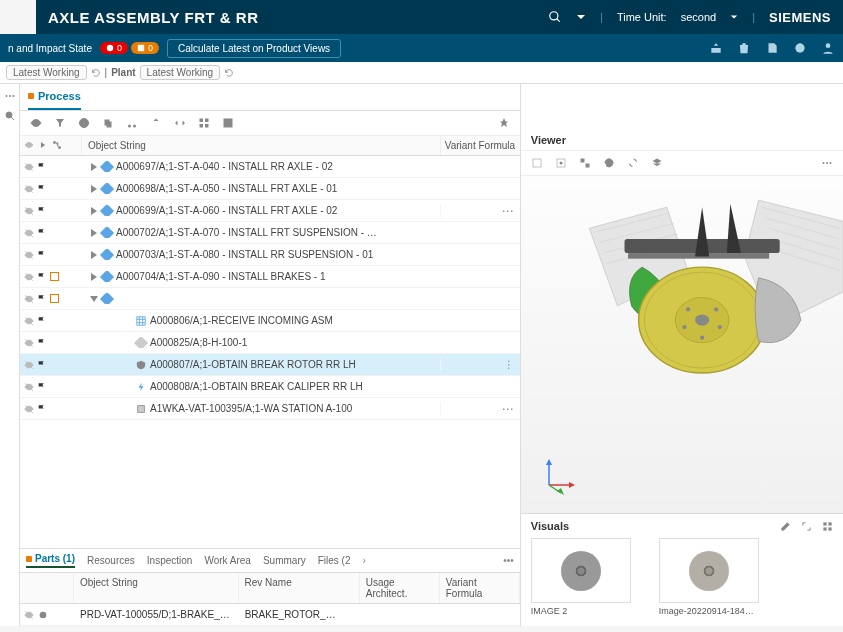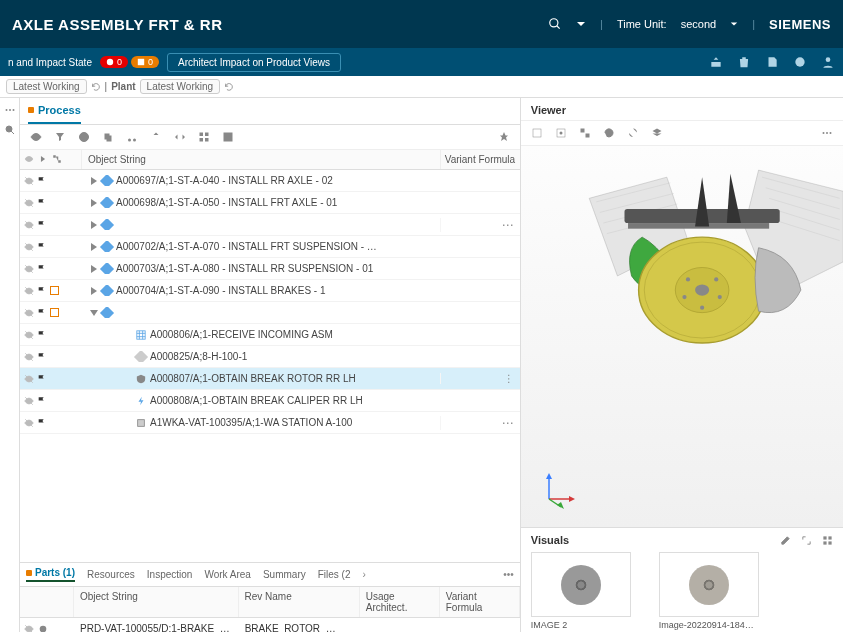--- a/index.html
+++ b/index.html
@@ -1,18 +1,18 @@
 <!DOCTYPE html>
 <html><head>
 <meta charset="utf-8">
 <style>
 * { box-sizing: border-box; margin: 0; padding: 0; font-family: "Segoe UI", Arial, sans-serif; }
 body { width: 843px; height: 632px; overflow: hidden; background: #f5f5f5; font-size: 11px; color: #333; }
 
-.header { background: #003750; color: #fff; height: 48px; display: flex; align-items: center; padding: 0 12px; justify-content: space-between; }
+.header { background: #003750; color: #fff; height: 34px; display: flex; align-items: center; padding: 0 12px; justify-content: space-between; margin-left: 36px; }
 .header-title { font-size: 15px; font-weight: 600; letter-spacing: 0.5px; }
 .header-right { display: flex; align-items: center; gap: 14px; font-size: 11px; }
 .header-right .sep { color: #5a8ca3; }
 .logo { font-size: 13px; font-weight: 700; letter-spacing: 0.5px; }
 
 .subheader { background: #004f73; color: #fff; height: 28px; display: flex; align-items: center; padding: 0 8px; justify-content: space-between; font-size: 10px; }
 .subheader-left { display: flex; align-items: center; gap: 8px; }
 .badge { display: inline-flex; align-items: center; gap: 3px; }
 .badge-pill { background: #e60000; color: #fff; border-radius: 8px; padding: 1px 6px; font-size: 9px; display: inline-flex; align-items: center; gap: 3px; }
 .badge-pill.orange { background: #e87c00; }
@@ -62,21 +62,21 @@
 .bottom-tabs { display: flex; align-items: center; border-top: 1px solid #ddd; border-bottom: 1px solid #ddd; padding: 4px 6px; gap: 12px; font-size: 10px; color: #666; }
 .bottom-tabs .active { color: #0078a6; font-weight: 600; border-bottom: 2px solid #14532d; padding-bottom: 2px; }
 .bottom-tabs .tab-dot { display: inline-block; margin-right: 3px; }
 
 .parts-head { display: flex; background: #fafafa; border-bottom: 1px solid #ddd; font-size: 10px; color: #555; }
 .parts-head > div { padding: 4px 6px; border-right: 1px solid #eee; }
 .parts-row { display: flex; font-size: 10px; height: 22px; align-items: center; border-bottom: 1px solid #f2f2f2; }
 .parts-row > div { padding: 2px 6px; overflow: hidden; white-space: nowrap; text-overflow: ellipsis; }
 
 .right-panel { flex: 1; display: flex; flex-direction: column; background: #fff; }
-.viewer-head { padding: 6px 10px 4px 10px; font-weight: 600; font-size: 11px; color: #333; border-bottom: 1px solid #eee; }
+.viewer-head { padding: 6px 10px 4px 10px; font-weight: 600; font-size: 11px; color: #333; border-bottom: 1px solid #eee; margin-top: 44px; }
 .viewer-tools { display: flex; gap: 12px; padding: 6px 10px; border-bottom: 1px solid #eee; }
 .viewer-tools .ico { width: 12px; height: 12px; fill: #888; }
 .viewer-canvas { flex: 1; background: linear-gradient(#fdfdfd,#f0f0f0); position: relative; }
 .axis { position: absolute; left: 18px; bottom: 18px; width: 40px; height: 40px; }
 
 .visuals { border-top: 1px solid #ddd; padding: 6px 10px 10px 10px; }
 .visuals-head { display: flex; justify-content: space-between; align-items: center; margin-bottom: 6px; }
 .visuals-title { font-weight: 600; font-size: 11px; }
 .visuals-actions { display: flex; gap: 10px; }
 .visuals-actions .ico { width: 11px; height: 11px; fill: #888; }
@@ -122,21 +122,21 @@
           </svg>
           <span>0</span>
         </span>
       <span class="badge-pill orange">
           <svg width="8" height="8" viewBox="0 0 10 10" fill="#fff">
             <rect x="1" y="1" width="8" height="8"></rect>
           </svg>
           <span>0</span>
         </span>
     </span>
-    <button class="calc-btn">Architect Impact on Product Views</button>
+    <button class="calc-btn">Calculate Latest on Product Views</button>
   </div>
   <div class="subheader-right">
     <svg class="ico" viewBox="0 0 24 24">
         <path d="M4 12v8h16v-8M12 4v12M8 8l4-4 4 4"></path>
       </svg>
     <svg class="ico" viewBox="0 0 24 24">
         <path d="M5 7h14l-1 14H6zM9 4h6v3H9z"></path>
       </svg>
     <svg class="ico" viewBox="0 0 24 24">
         <path d="M6 4h10l4 4v12H6z"></path>
@@ -289,20 +289,21 @@
               <path d="M2 12s4-7 10-7 10 7 10 7-4 7-10 7S2 12 2 12z"></path>
               <line x1="3" y1="3" x2="21" y2="21"></line>
             </svg>
             <svg class="mini" viewBox="0 0 24 24" fill="#333">
               <path d="M4 3v18M4 3h12l-3 4 3 4H4"></path>
             </svg>
           </div>
           <div class="rowmain">
             <span style="width: 10px; display: inline-block;"><span class="triangle" style="display:inline-block;margin-left:2px;border-top-color:#888;transform:rotate(-90deg)"></span></span>
             <span class="diamond "></span>
+            <span class="txt">A000699/A;1-ST-A-060 - INSTALL FRT AXLE - 02</span>
           </div>
           <div class="rowvar">
             <span style="color:#888;font-size:12px">⋯</span>
           </div>
         </div>
         <div class="tree-row">
           <div class="rowicons">
             <svg class="mini eye" viewBox="0 0 24 24" fill="none" stroke="#bbb" stroke-width="2">
               <path d="M2 12s4-7 10-7 10 7 10 7-4 7-10 7S2 12 2 12z"></path>
               <line x1="3" y1="3" x2="21" y2="21"></line>

